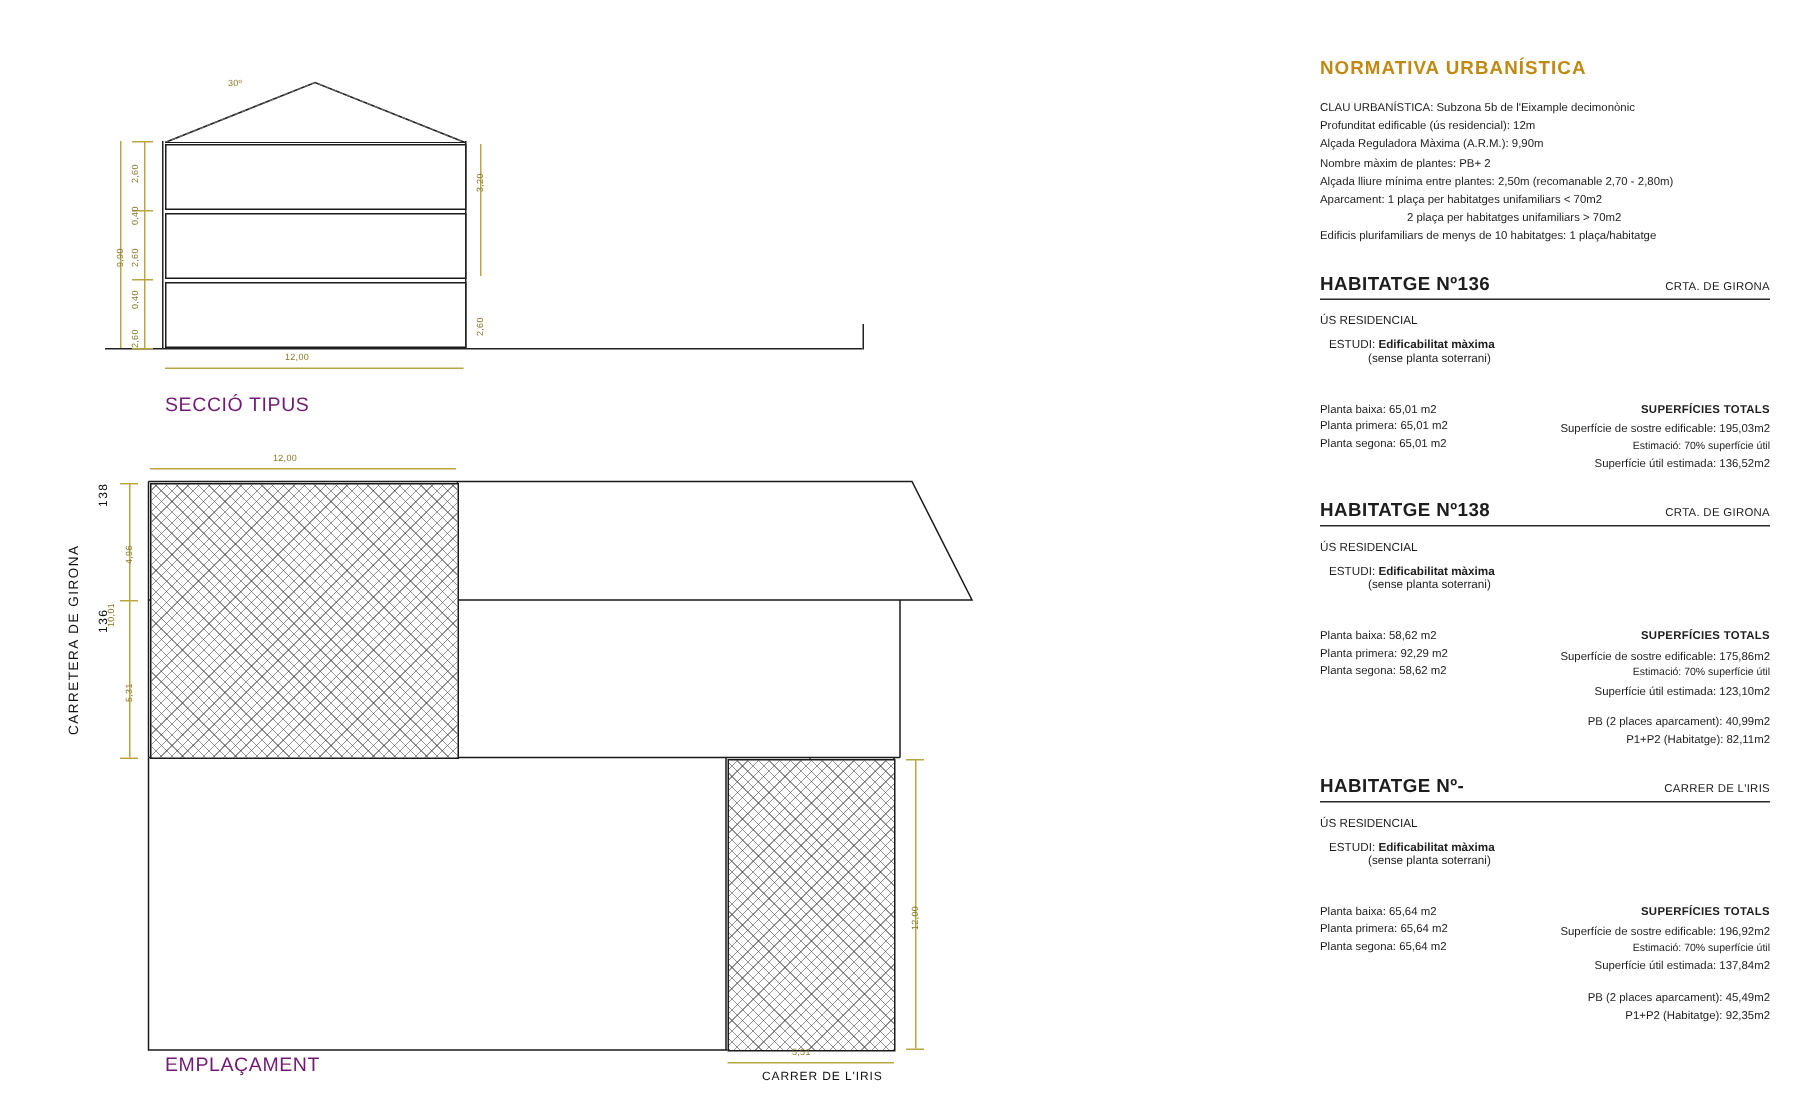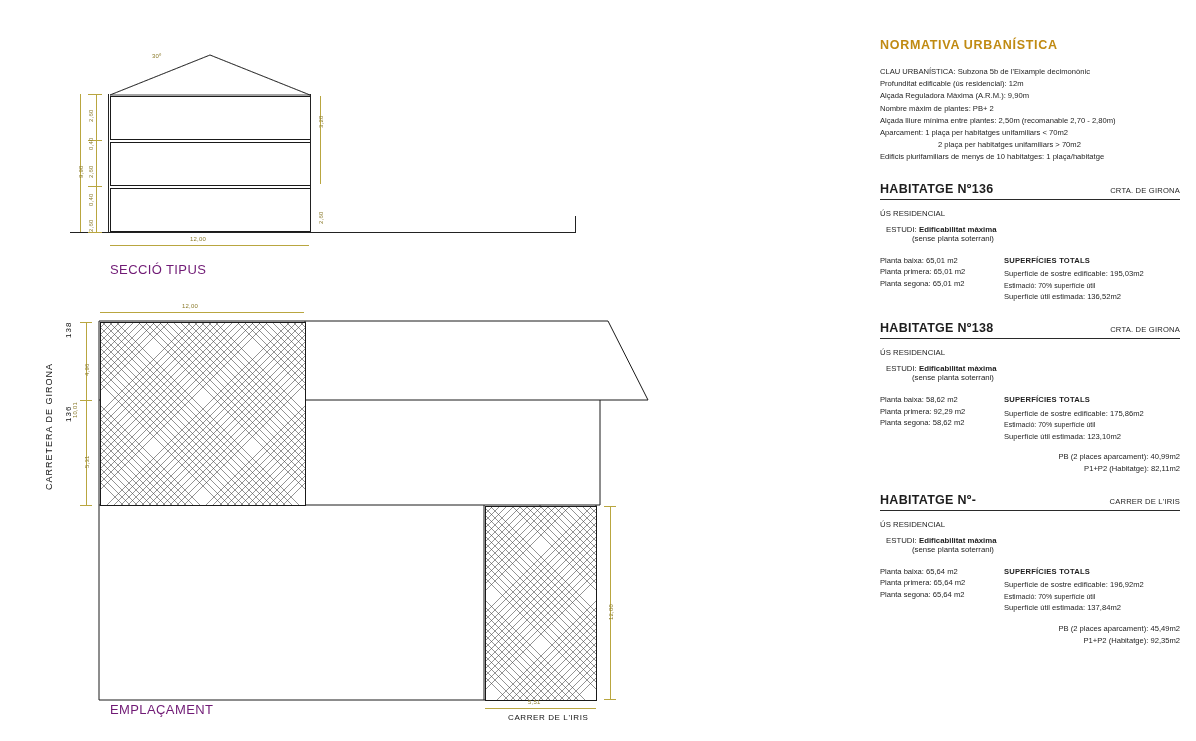--- a/index.html
+++ b/index.html
@@ -96,24 +96,24 @@
   .hab-street { font-size: 7.6px; letter-spacing: .2px; }
   .hab-rule { height: 1px; background: #2a2a2a; width: 100%; margin-top: 3px; margin-bottom: 9px; }
 
   .use-line { font-size: 7.8px; margin-bottom: 7px; }
   .studi { font-size: 7.8px; padding-left: 6px; }
   .studi b { font-weight: bold; }
   .studi .sub { padding-left: 26px; display:block; }
 
   .cols {
     display: flex;
-    margin-top: 12px;
+    margin-top: 24px;
   }
   .col-left { width: 124px; font-size: 7.6px; line-height: 11.6px; }
-  .col-right { flex: 1; font-size: 7.6px; line-height: 11.6px; }
+  .col-right { flex: 1; font-size: 7.6px; line-height: 11.6px; text-align: right; }
   .col-right .heading { font-weight: bold; letter-spacing: .2px; margin-bottom: 2px; }
   .col-right .small { font-size: 7px; }
   .totals { margin-top: 9px; font-size: 7.6px; line-height: 11.6px; text-align: right; }
   .totals .lbl { margin-right: 4px; }
 </style>
 </head>
 <body>
 
 <div class="page">
 

